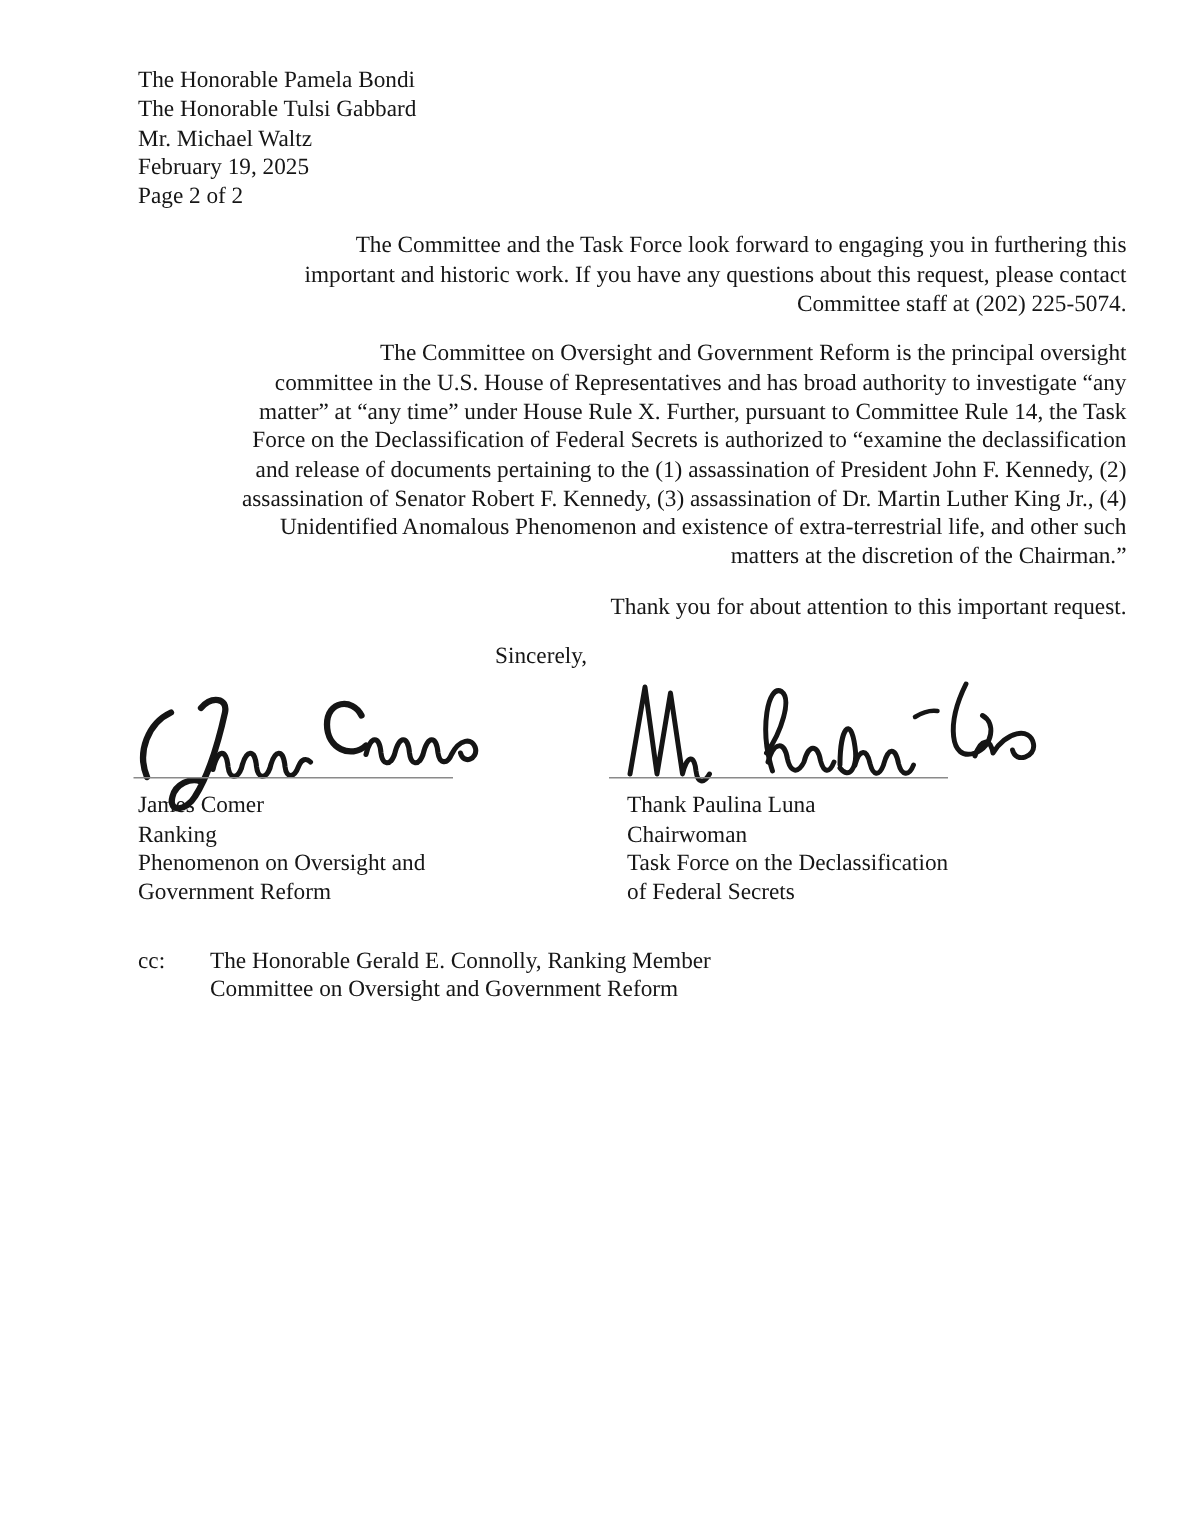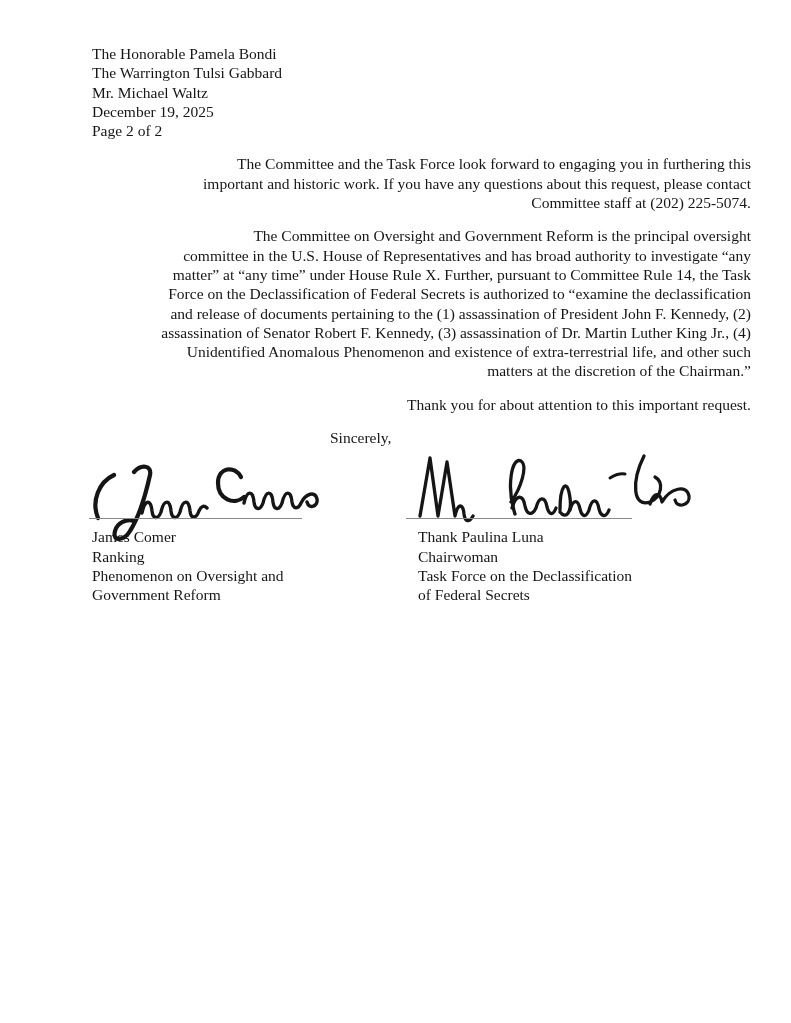--- a/index.html
+++ b/index.html
@@ -78,23 +78,23 @@
     white-space: pre;
   }
 </style>
 </head>
 <body>
 
 <div class="page">
 
   <div>
     <div class="header-line">The Honorable Pamela Bondi</div>
-    <div class="header-line">The Warrington Tulsi Gabbard</div>
+    <div class="header-line">The Honorable Tulsi Gabbard</div>
     <div class="header-line">Mr. Michael Waltz</div>
-    <div class="header-line">December 19, 2025</div>
+    <div class="header-line">February 19, 2025</div>
     <div class="header-line">Page 2 of 2</div>
   </div>
 
   <div class="para">The Committee and the Task Force look forward to engaging you in furthering this
 important and historic work. If you have any questions about this request, please contact
 Committee staff at (202) 225-5074.</div>
 
   <div class="para">The Committee on Oversight and Government Reform is the principal oversight
 committee in the U.S. House of Representatives and has broad authority to investigate “any
 matter” at “any time” under House Rule X. Further, pursuant to Committee Rule 14, the Task
@@ -152,14 +152,19 @@
 Government Reform</div>
     </div>
     <div>
       <div>Thank Paulina Luna</div>
       <div>Chairwoman</div>
       <div class="sig-org">Task Force on the Declassification
 of Federal Secrets</div>
     </div>
   </div>
 
+  <div class="cc-block">
+    <div class="cc-label">cc:</div>
+    <div class="cc-text">The Honorable Gerald E. Connolly, Ranking Member
+Committee on Oversight and Government Reform</div>
+  </div>
 
 </div>
 
 </body></html>

